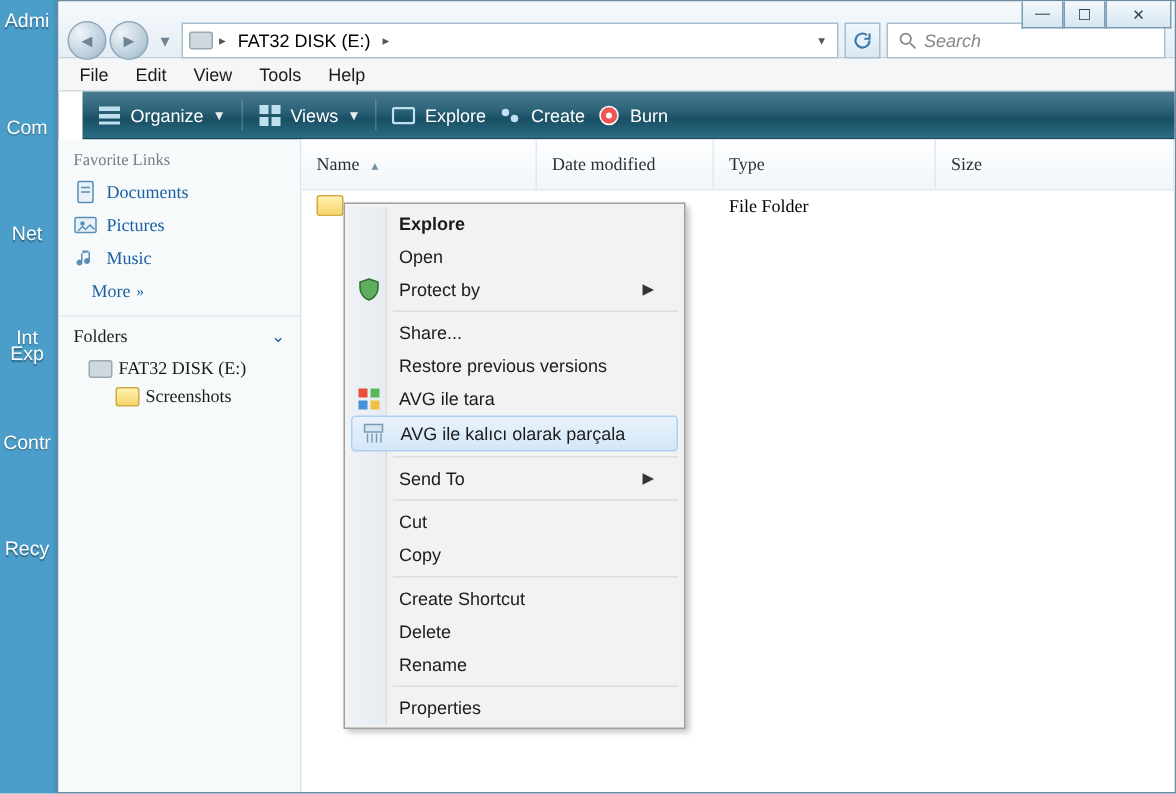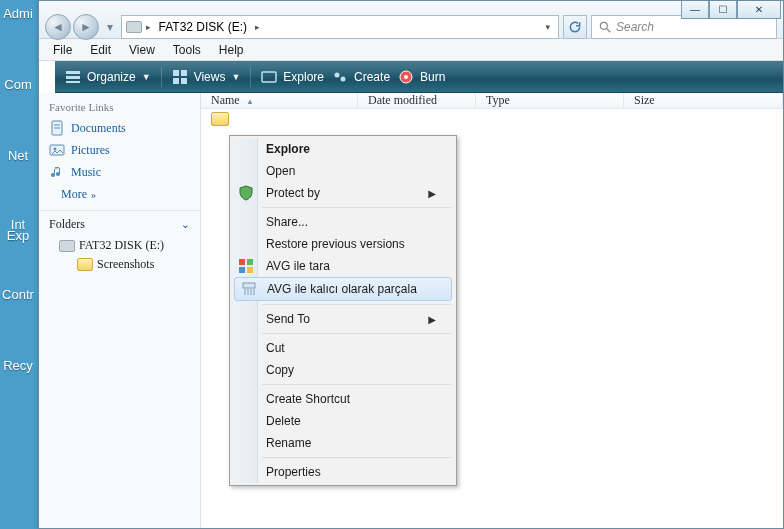--- a/index.html
+++ b/index.html
@@ -90,21 +90,21 @@
 .sidebar .link .ic{width:16px;height:16px;}
 .sidebar .more{ color:#1a5fa0; padding:4px 22px;display:flex;align-items:center;gap:4px;}
 .sidebar .folders-head{display:flex;align-items:center;gap:6px;padding:6px 10px 4px;color:#1b1b1b;border-top:1px solid #e3eaef;margin-top:4px;}
 .sidebar .folders-head .chev{margin-left:auto;color:#1a5fa0;font-size:11px;}
 .sidebar .tree-row{display:flex;align-items:center;gap:4px;padding:2px 8px 2px 20px;color:#1b1b1b;}
 .sidebar .tree-row.indent{padding-left:38px;}
 .sidebar .drive-ic{width:16px;height:12px;background:#cfd8dc;border:1px solid #9aa8b1;border-radius:2px;}
 .sidebar .fold-ic{width:16px;height:13px;background:linear-gradient(#fff2b0,#f6d36b);border:1px solid #d4a93e;border-radius:2px;}
 
 .content { flex:1; background:#fff; position:relative;}
-.columns { display:flex; height:16px;border-bottom:1px solid #e2e8ec;background:linear-gradient(#fdfeff,#f2f6f9);text-align:right;}
+.columns { display:flex; height:34px;border-bottom:1px solid #e2e8ec;background:linear-gradient(#fdfeff,#f2f6f9);text-align:right;}
 .columns .col{ padding:3px 10px;border-right:1px solid #e2e8ec;color:#24313a;display:flex;align-items:center;gap:4px;}
 .columns .col.sorted::after{content:"▴";color:#6f8fa5;font-size:9px;margin-left:4px;}
 .col-name{width:157px;}
 .col-date{width:118px;}
 .col-type{width:148px;}
 .col-size{flex:1;}
 .rows .row{display:flex;height:20px;align-items:center;}
 .rows .cell{padding:0 10px;}
 .cell-name{width:157px;display:flex;align-items:center;gap:6px;}
 .cell-date{width:118px;}
@@ -311,20 +311,21 @@
         <div class="col col-date">Date modified</div>
         <div class="col col-type">Type</div>
         <div class="col col-size">Size</div>
       </div>
       <div class="rows">
         <div class="row">
           <div class="cell cell-name">
               <span class="fold-icon"></span>
             </div>
           <div class="cell cell-date"></div>
+          <div class="cell cell-type">File Folder</div>
           <div class="cell cell-size"></div>
         </div>
       </div>
     </div>
   </div>
 
   <div class="context-menu">
     <div class="cm-left"></div>
     <div id="cm-items">
         <div class="cm-item bold">

